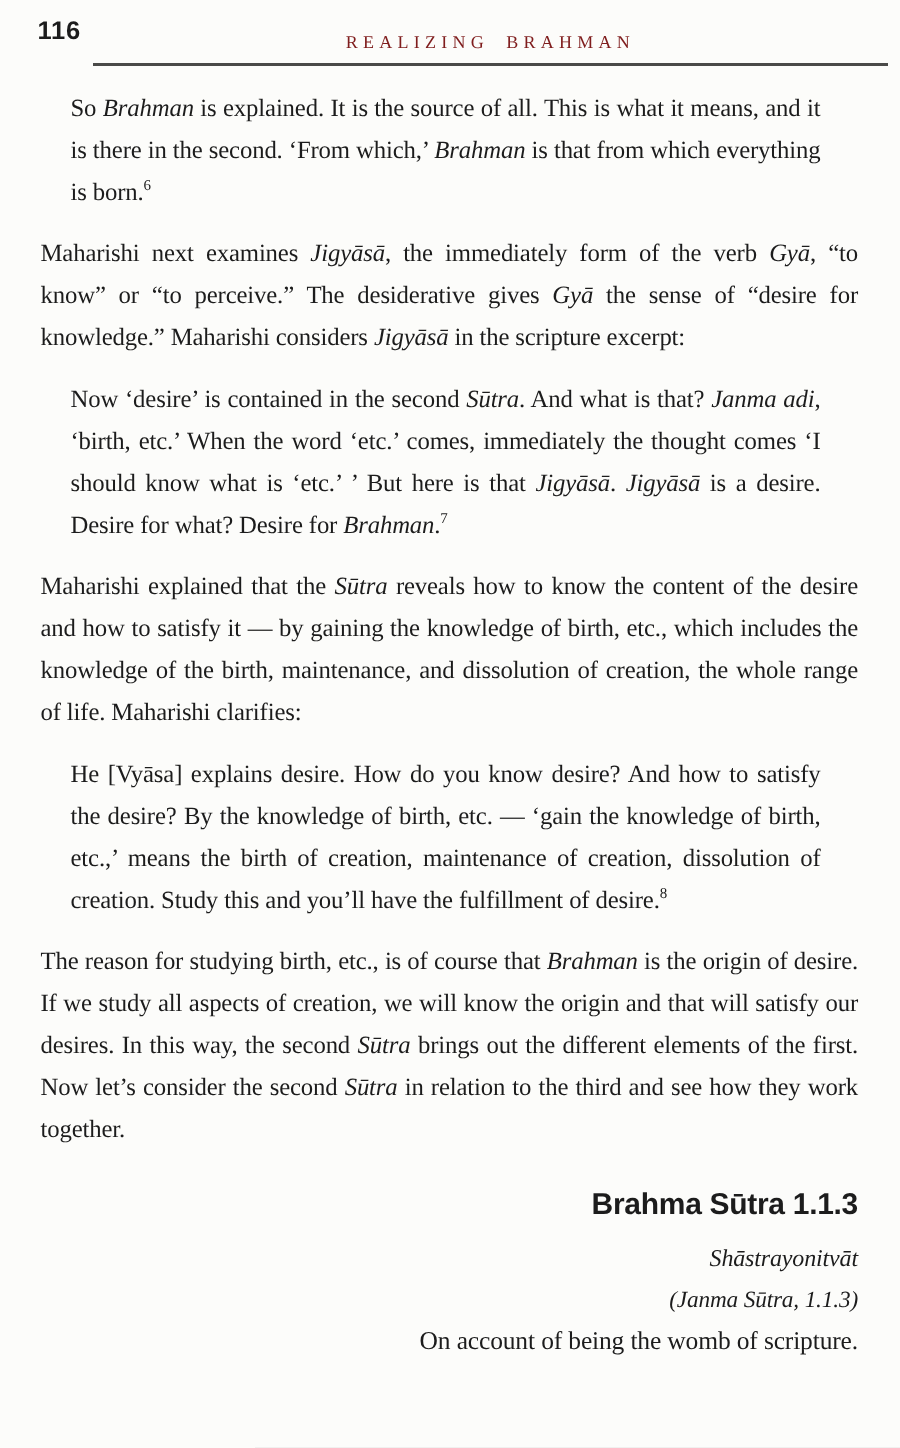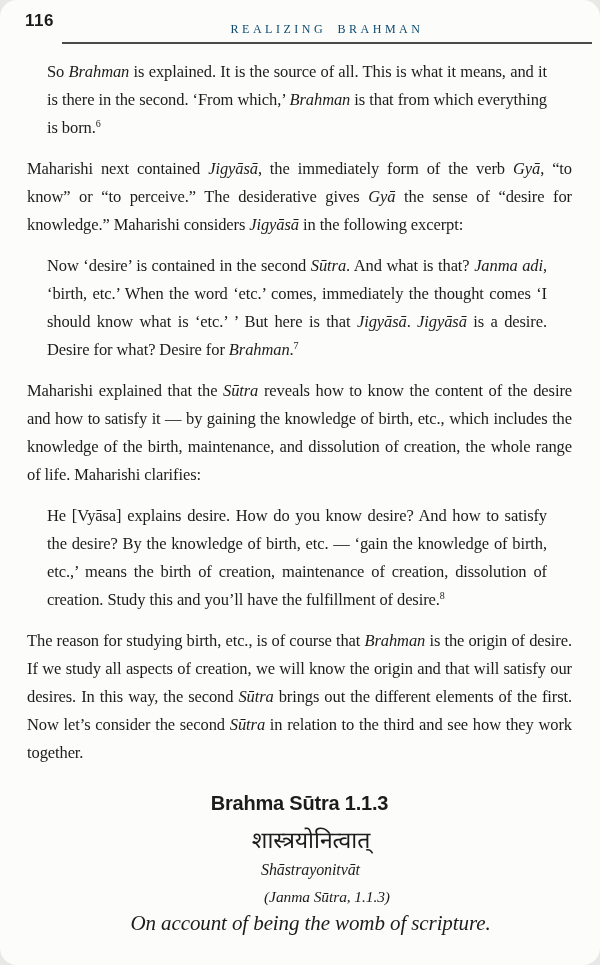--- a/index.html
+++ b/index.html
@@ -5,97 +5,95 @@
   html, body { margin: 0; padding: 0; background: #e8e8e6; }
   .page {
     width: 600px; height: 965px;
     margin: 0 auto;
     background: #fcfcfa;
     color: #1c1c1c;
     font-family: "Liberation Serif", serif;
     position: relative;
     overflow: hidden;
     box-sizing: border-box;
-    border-radius: 17px;
   }
   
   .page-header { position: relative; height: 40px; }
   .page-number {
     position: absolute; left: 25px; top: 11px;
     font-family: "Liberation Sans", sans-serif;
     font-weight: 700; font-size: 17px; letter-spacing: 0.5px;
   }
   .head-rule-wrap {
     position: absolute; left: 62px; right: 8px; top: 0;
     text-align: center;
     border-bottom: 2px solid #4a4a48;
     padding: 19px 0 5px 0;
   }
   .running-head {
     font-family: "Liberation Serif", serif;
     font-size: 12px; letter-spacing: 3.5px; word-spacing: 5px;
-    color: #0c4a6e;
+    color: #7f1d1d;
   }
   
   .page-body {
     margin: 0 28px 4px 27px;
     padding-top: 18px;
     font-size: 16.5px; line-height: 28px;
     letter-spacing: -0.1px;
     text-align: justify;
   }
   .page-body p { margin: 13px 0; }
   .page-body p.quote { margin-left: 20px; margin-right: 25px; }
   .page-body p:first-child { margin-top: 0; }
   em { font-style: italic; }
   sup { font-size: 10px; line-height: 0; vertical-align: super; letter-spacing: 0; }
   
-  .sutra { margin-top: 22px; text-align: center; }
+  .sutra { margin-top: 22px; text-align: right; }
   .sutra-heading {
     font-family: "Liberation Sans", sans-serif;
     font-weight: 700; font-size: 20px;
     margin: 0 0 9px 0; letter-spacing: -0.2px;
   }
   .devanagari {
     font-size: 23px; line-height: 30px;
     margin-left: 23px;
     font-family: "Liberation Serif", serif;
   }
   .translit  { font-style: italic; font-size: 16px;   line-height: 27px; margin-left: 22px; }
   .citation  { font-style: italic; font-size: 15.5px; line-height: 27px; margin-left: 55px; }
-  .translation { font-style: italic; font-size: 21px; line-height: 27px; margin-left: 22px; }
+  .translation { font-size: 17px; line-height: 27px; margin-left: 22px; }
 </style>
 </head>
 <body>
 
 <div class="page">
 
   <header class="page-header">
     <span class="page-number">116</span>
     <div class="head-rule-wrap">
       <span class="running-head">REALIZING BRAHMAN</span>
     </div>
   </header>
 
   <main class="page-body">
 
     <p class="quote"><span>So </span><em>Brahman</em><span> is explained. It is the source of all. This is what it means, and it is there in the second. ‘From which,’ </span><em>Brahman</em><span> is that from which everything is born.</span><sup>6</sup></p>
 
-    <p class="para"><span>Maharishi next contained </span><em>Jigyāsā</em><span>, the immediately form of the verb </span><em>Gyā</em><span>, “to know” or “to perceive.” The desiderative gives </span><em>Gyā</em><span> the sense of “desire for knowledge.” Maharishi considers </span><em>Jigyāsā</em><span> in the following excerpt:</span></p>
+    <p class="para"><span>Maharishi next examines </span><em>Jigyāsā</em><span>, the immediately form of the verb </span><em>Gyā</em><span>, “to know” or “to perceive.” The desiderative gives </span><em>Gyā</em><span> the sense of “desire for knowledge.” Maharishi considers </span><em>Jigyāsā</em><span> in the scripture excerpt:</span></p>
 
     <p class="quote"><span>Now ‘desire’ is contained in the second </span><em>Sūtra</em><span>. And what is that? </span><em>Janma adi</em><span>, ‘birth, etc.’ When the word ‘etc.’ comes, immediately the thought comes ‘I should know what is ‘etc.’ ’ But here is that </span><em>Jigyāsā</em><span>. </span><em>Jigyāsā</em><span> is a desire. Desire for what? Desire for </span><em>Brahman</em><span>.</span><sup>7</sup></p>
 
     <p class="para"><span>Maharishi explained that the </span><em>Sūtra</em><span> reveals how to know the content of the desire and how to satisfy it — by gaining the knowledge of birth, etc., which includes the knowledge of the birth, maintenance, and dissolution of creation, the whole range of life. Maharishi clarifies:</span></p>
 
     <p class="quote"><span>He [Vyāsa] explains desire. How do you know desire? And how to satisfy the desire? By the knowledge of birth, etc. — ‘gain the knowledge of birth, etc.,’ means the birth of creation, maintenance of creation, dissolution of creation. Study this and you’ll have the fulfillment of desire.</span><sup>8</sup></p>
 
     <p class="para"><span>The reason for studying birth, etc., is of course that </span><em>Brahman</em><span> is the origin of desire. If we study all aspects of creation, we will know the origin and that will satisfy our desires. In this way, the second </span><em>Sūtra</em><span> brings out the different elements of the first. Now let’s consider the second </span><em>Sūtra</em><span> in relation to the third and see how they work together.</span></p>
 
     <section class="sutra">
       <h2 class="sutra-heading">Brahma Sūtra 1.1.3</h2>
-      <div class="devanagari">शास्त्रयोनित्वात्</div>
       <div class="translit">Shāstrayonitvāt</div>
       <div class="citation">(Janma Sūtra, 1.1.3)</div>
       <div class="translation">On account of being the womb of scripture.</div>
     </section>
 
   </main>
 </div>
 
 </body></html>

